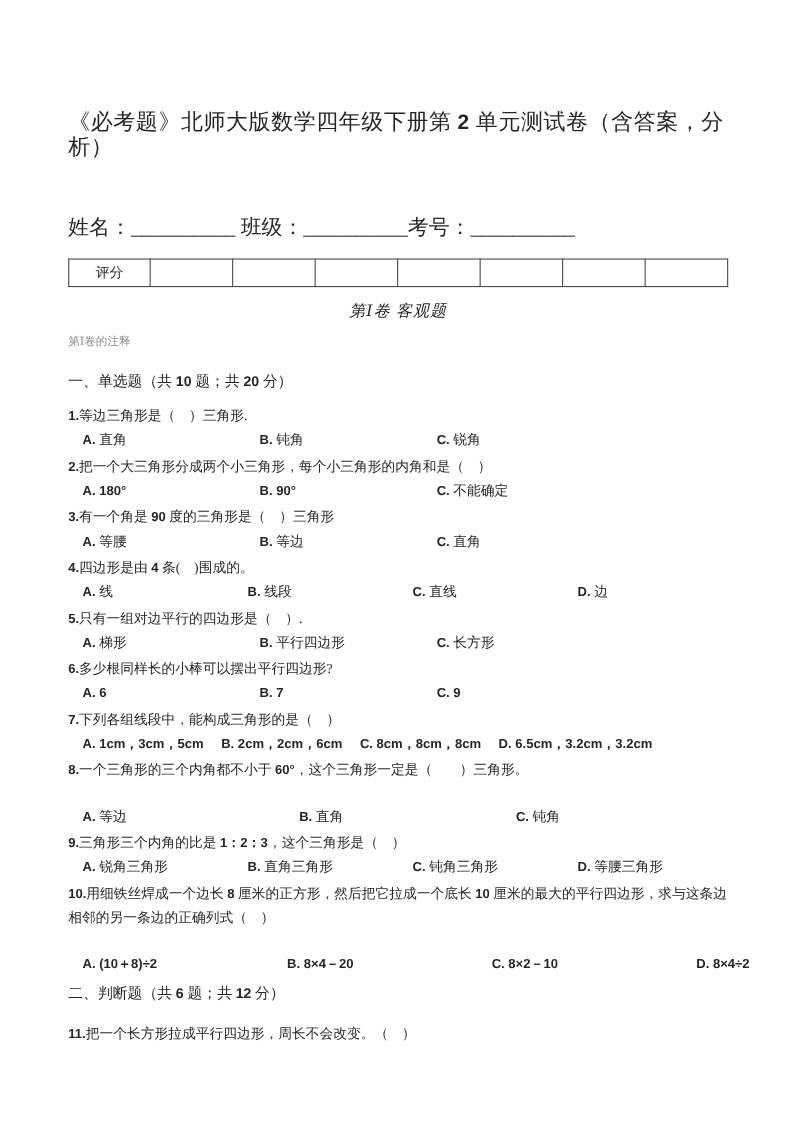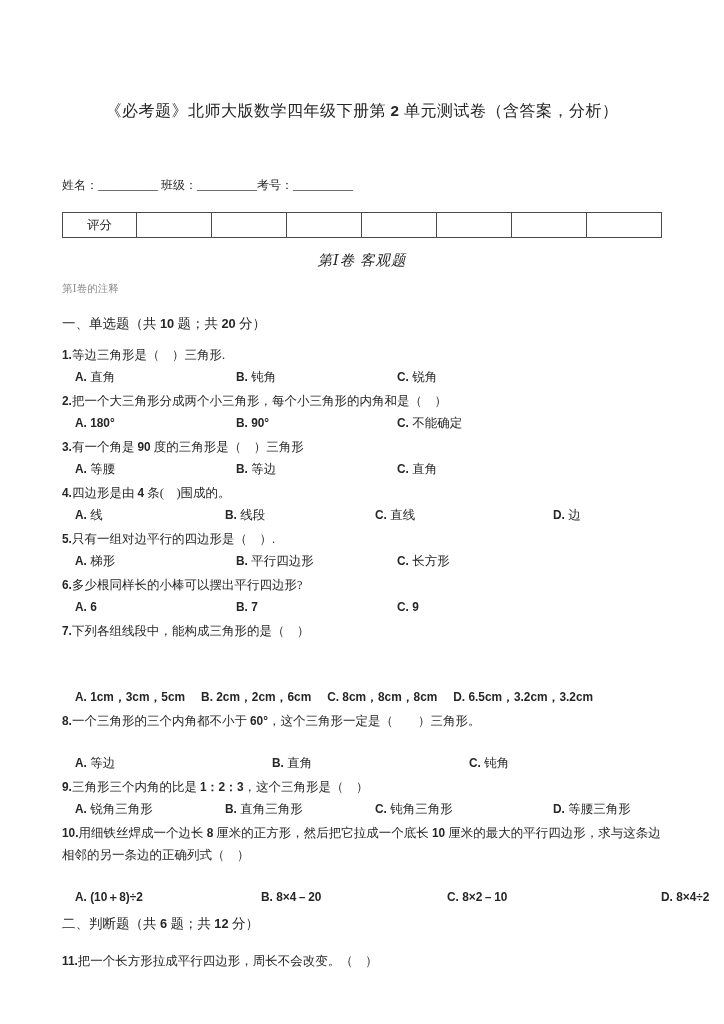--- a/index.html
+++ b/index.html
@@ -9,44 +9,44 @@
     box-sizing:border-box;
     padding:100px 62px 0 62px;
     background:#ffffff;
     color:#262626;
     font-family:"Liberation Serif","DejaVu Serif",serif;
     font-size:12.5px;
     overflow:hidden;
   }
   .bseg { font-weight:bold; font-family:"Liberation Sans","DejaVu Sans",sans-serif; font-size:0.95em; }
   .title {
-    margin:0; font-size:16px; font-weight:normal;
-    text-align:center; line-height:22px; letter-spacing:0.5px;
+    margin:0; font-size:20px; font-weight:normal;
+    text-align:left; line-height:22px; letter-spacing:0.5px;
   }
-  .name-line { margin:52px 0 0 0; font-size:12px; line-height:22px; }
+  .name-line { margin:52px 0 0 0; font-size:19px; line-height:22px; }
   table.score { border-collapse:collapse; width:600px; margin-top:16px; table-layout:fixed; }
   table.score td {
     border:1px solid #4a4a4a; height:24px; padding:0;
     text-align:center; vertical-align:middle; font-size:12.5px;
   }
   table.score td.first { width:73px; }
   .part-heading { margin:12px 0 0 0; font-size:14.5px; font-weight:normal; text-align:center; line-height:20px; letter-spacing:1px;font-style:italic; }
   .note { margin:12px 0 0 0; font-size:10.5px; color:#8f8f8f; line-height:14px; }
   .section-heading { margin:18px 0 0 0; font-size:13.5px; font-weight:normal; line-height:20px; }
   .section-heading.sec2 { margin-top:6px; }
   .q-list { margin-top:10px; }
   .q { margin:0 0 2px 0; }
   .q.last { margin-top:16px; }
   .stem { margin:0; line-height:22px; }
   .opts { display:flex; margin:0; padding-left:13px; line-height:22px; }
   .opts.cols3 > span { width:161px; flex:0 0 auto; }
   .opts.cols3 > span:last-child { width:auto; }
   .opts.cols4 > span { width:150px; flex:0 0 auto; }
-  .opts.cols4 > span:last-child { width:auto;margin-left:28px; }
-  .opts.inline { gap:16px;margin-top:44px; }
+  .opts.cols4 > span:last-child { width:auto; }
+  .opts.inline { gap:16px; }
   .opts.gap-top { margin-top:20px;gap:36px; }
 </style>
 </head>
 <body>
 
 <div class="page">
 
   <h1 class="title"><span>《必考题》北师大版数学四年级下册第 </span><span class="bseg">2</span><span> 单元测试卷（含答案，分析）</span></h1>
 
   <p class="name-line">姓名：__________ 班级：__________考号：__________</p>

